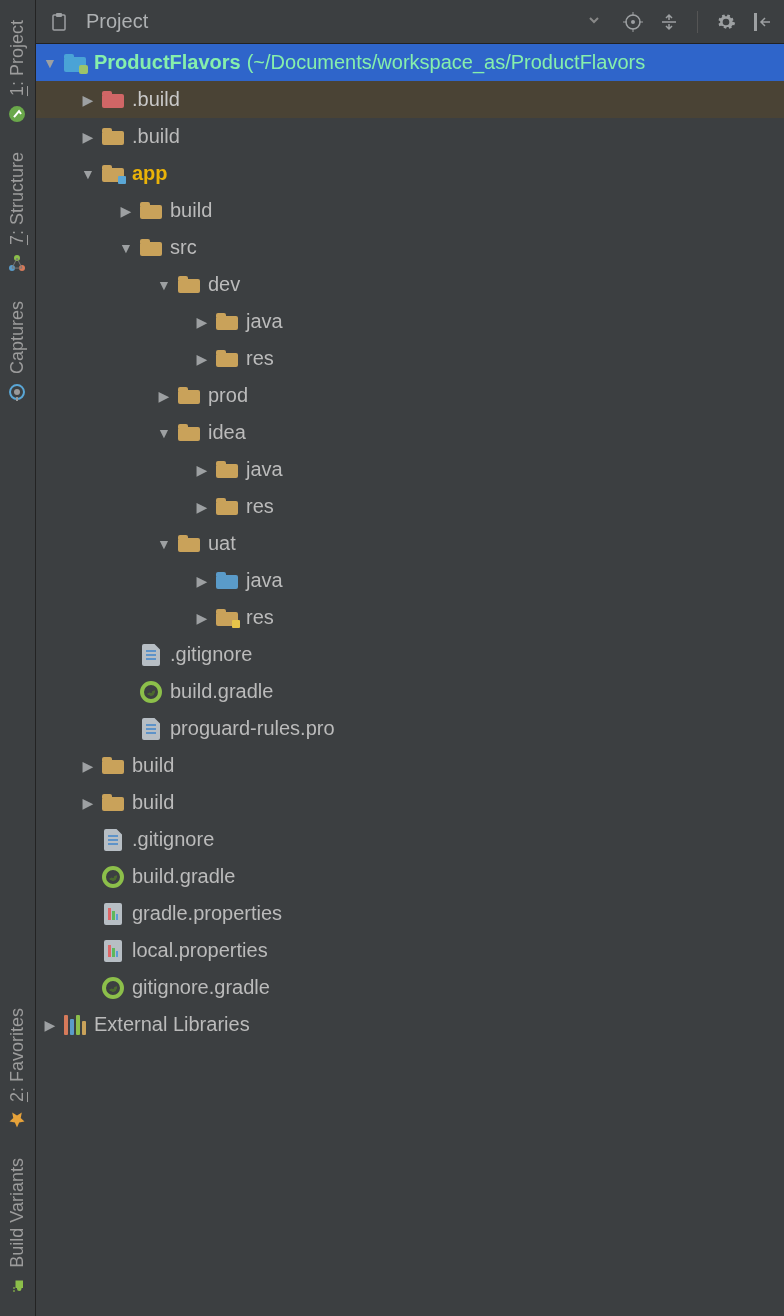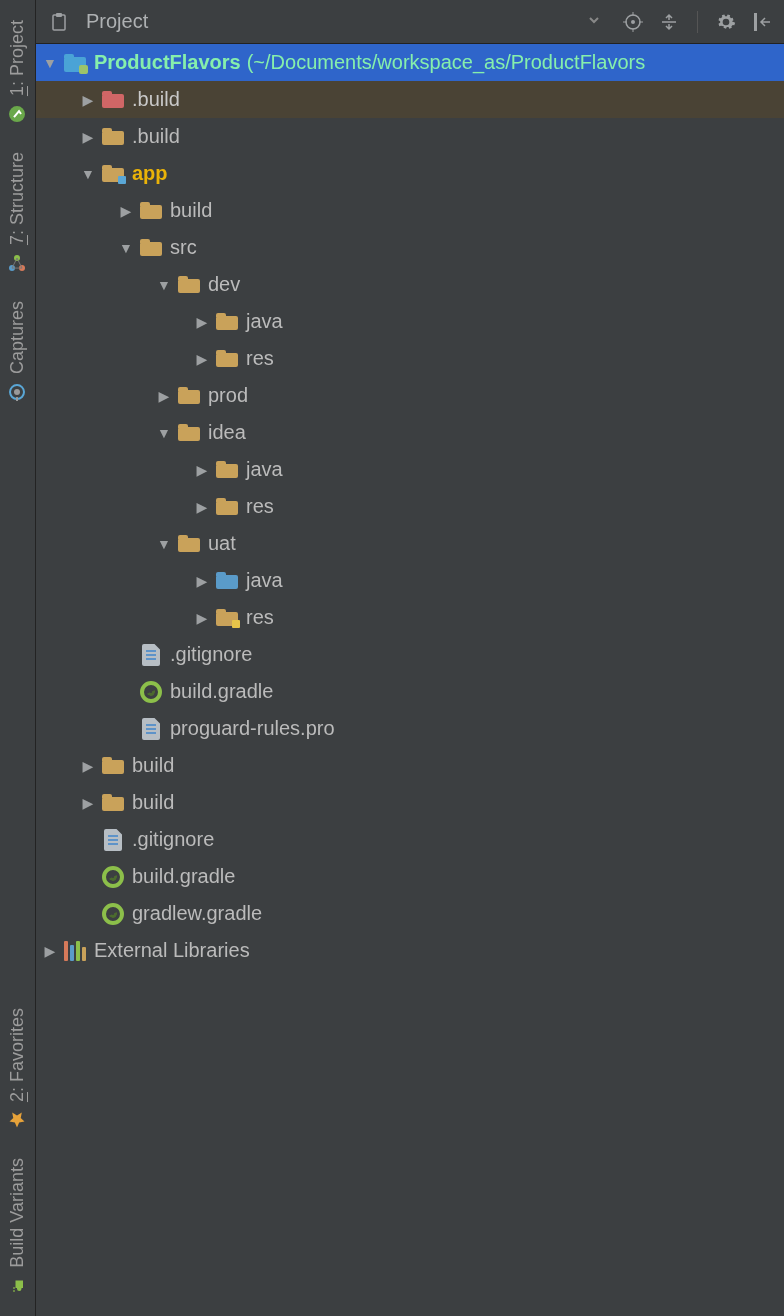--- a/index.html
+++ b/index.html
@@ -545,23 +545,43 @@
       <span class="arrow empty">▶</span>
       <span class="icon">
           <span class="gradle-icon"></span>
         </span>
       <span class="label">build.gradle</span>
     </div>
     <div class="row">
       <span class="ind"></span>
       <span class="arrow empty">▶</span>
       <span class="icon">
+          <span class="prop-icon">
+            <span class="prop-bars"></span>
+          </span>
+        </span>
+      <span class="label">gradle.properties</span>
+    </div>
+    <div class="row">
+      <span class="ind"></span>
+      <span class="arrow empty">▶</span>
+      <span class="icon">
+          <span class="prop-icon">
+            <span class="prop-bars"></span>
+          </span>
+        </span>
+      <span class="label">local.properties</span>
+    </div>
+    <div class="row">
+      <span class="ind"></span>
+      <span class="arrow empty">▶</span>
+      <span class="icon">
           <span class="gradle-icon"></span>
         </span>
-      <span class="label">gradlew.gradle</span>
+      <span class="label">gitignore.gradle</span>
     </div>
 
     <div class="row">
       <span class="arrow">▶</span>
       <span class="icon">
           <span class="lib-icon">
             <span></span>
             <span></span>
             <span></span>
             <span></span>

